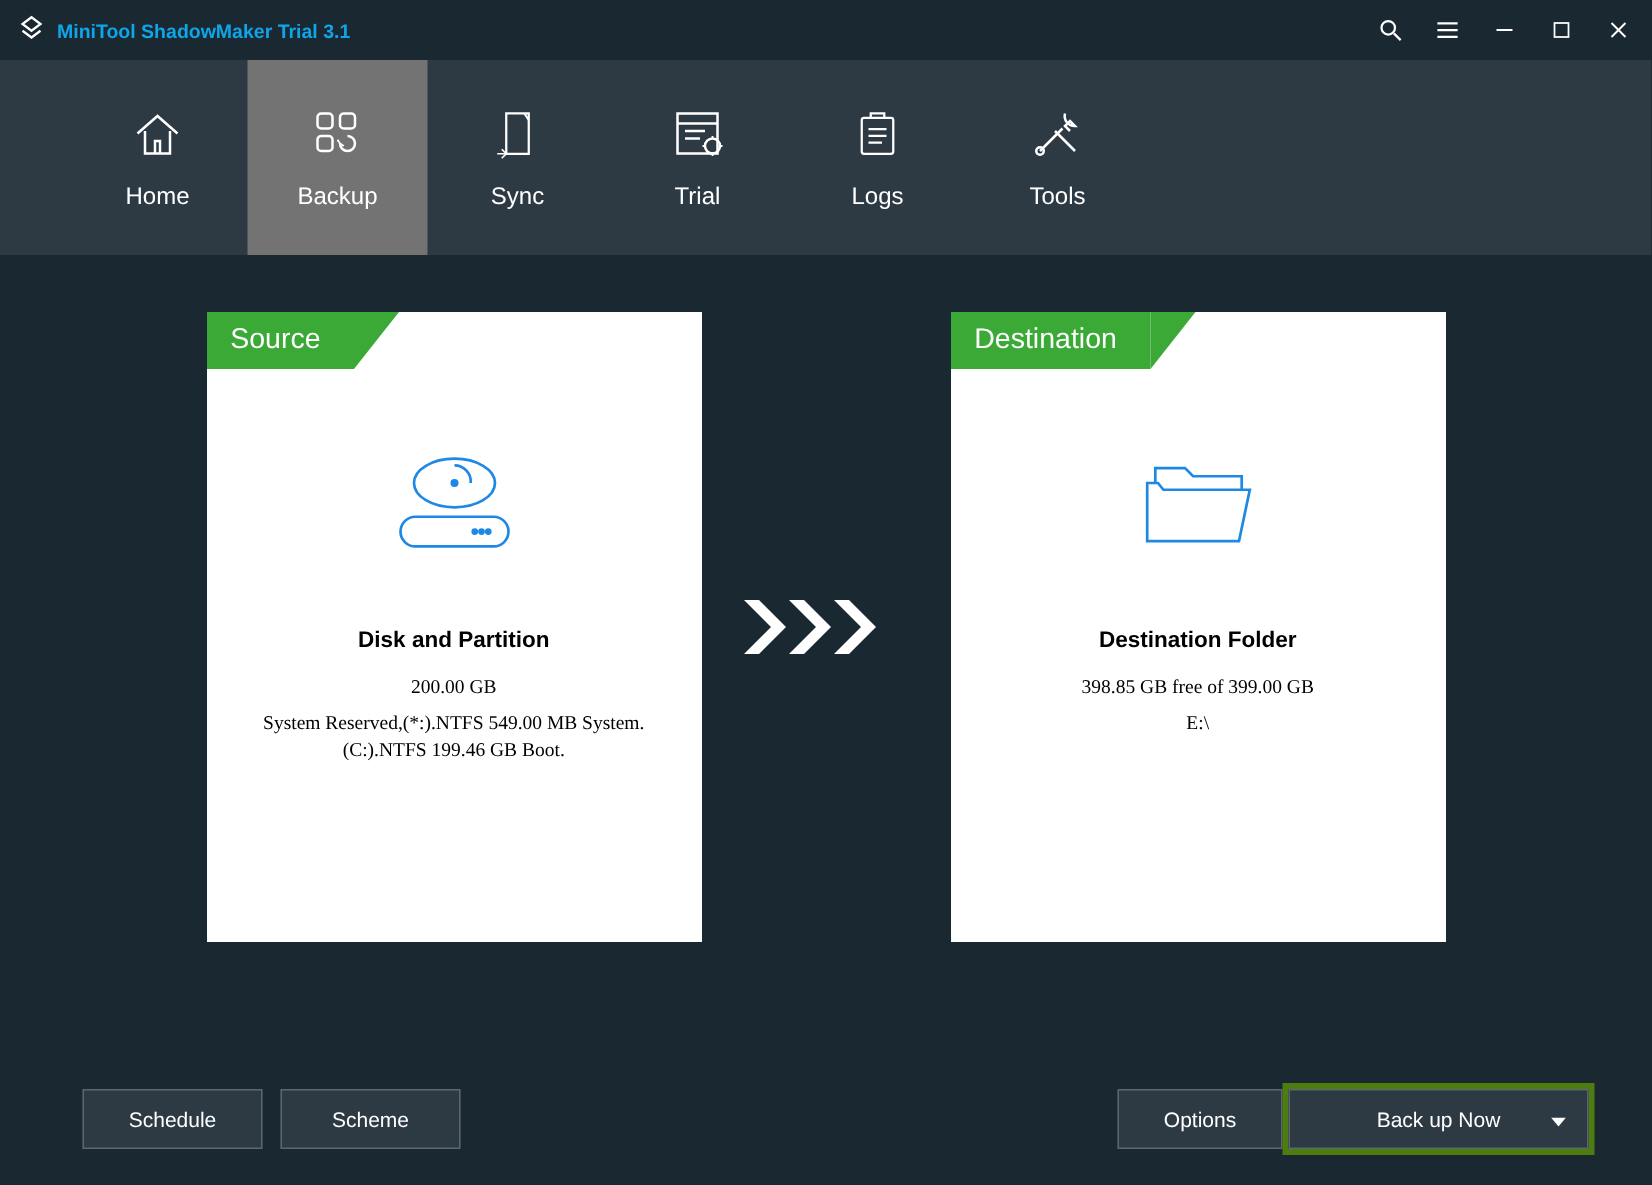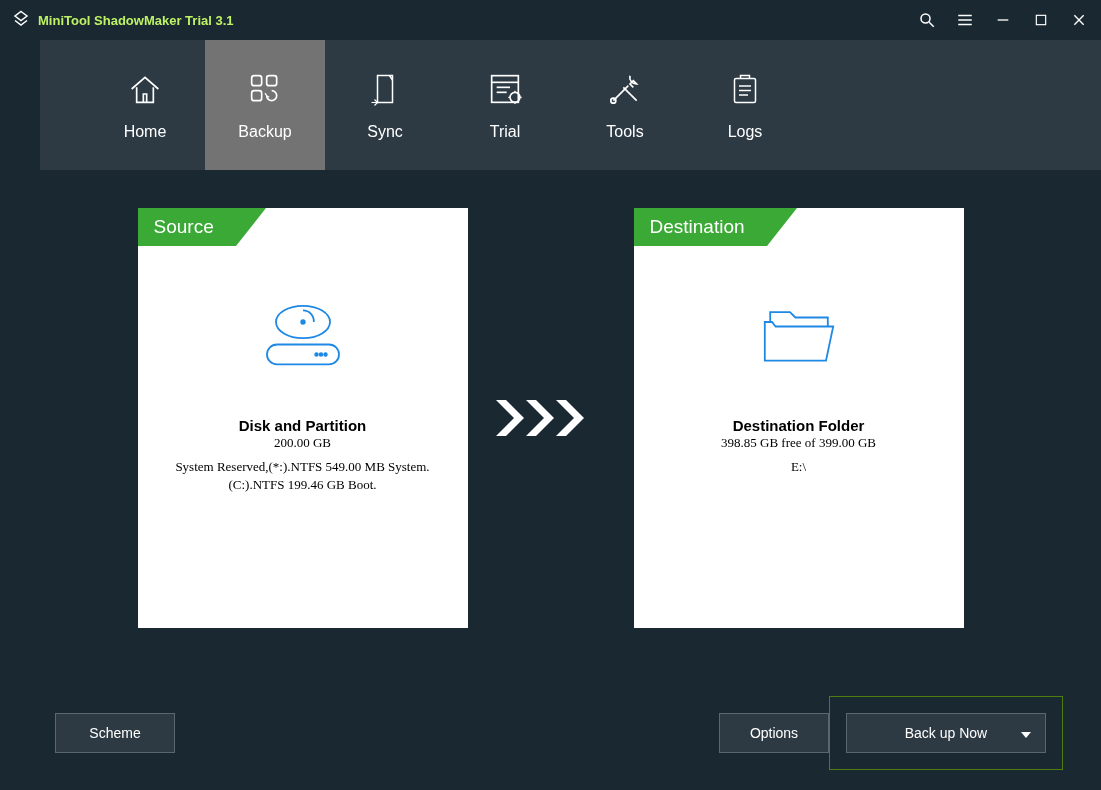--- a/index.html
+++ b/index.html
@@ -1,50 +1,50 @@
 <!DOCTYPE html>
 <html><head>
 <meta charset="utf-8">
 <style>
   * { margin: 0; padding: 0; box-sizing: border-box; font-family: Arial, sans-serif; }
   body { background: #1a2832; width: 1101px; height: 790px; overflow: hidden; }
   
   
-  .titlebar { height: 40px; background: #1a2832; display: flex; align-items: center; padding: 0 12px; color: #bef264; }
+  .titlebar { height: 40px; background: #1a2832; display: flex; align-items: center; padding: 0 12px; color: #0ea5e9; }
   .titlebar-logo { display: flex; align-items: center; gap: 8px; font-size: 13px; font-weight: bold; }
   .titlebar-controls { margin-left: auto; display: flex; gap: 18px; align-items: center; }
   .titlebar-controls .ctrl { cursor: pointer; display: flex; align-items: center; justify-content: center; width: 20px; height: 20px; }
   
   
-  .nav { height: 130px; background: #2d3a44; display: flex; align-items: stretch; padding-left: 45px; margin-left: 40px; }
+  .nav { height: 130px; background: #2d3a44; display: flex; align-items: stretch; padding-left: 45px; }
   .nav-item { width: 120px; display: flex; flex-direction: column; align-items: center; justify-content: center; color: #fff; cursor: pointer; gap: 14px; }
   .nav-item.active { background: #737373; }
   .nav-item .nav-label { font-size: 16px; }
   .nav-icon { height: 40px; display: flex; align-items: center; justify-content: center; }
   
   
   .main { padding: 38px 55px 20px; display: flex; align-items: center; justify-content: center; gap: 28px; }
   .card { width: 330px; height: 420px; background: #fff; position: relative; cursor: pointer; }
   .card-tab { position: absolute; top: 0; left: 0; height: 38px; background: #3aa935; color: #fff; display: flex; align-items: center; padding: 0 22px 0 16px; font-size: 19px; }
   .card-tab::after { content: ''; position: absolute; right: -30px; top: 0; border-top: 38px solid #3aa935; border-right: 30px solid transparent; }
   .card-body { padding-top: 90px; display: flex; flex-direction: column; align-items: center; text-align: center; }
   .card-icon { margin-bottom: 40px; }
-  .card-title { font-size: 15px; font-weight: bold; color: #000; }
+  .card-title { font-size: 15px; font-weight: bold; color: #000; margin-bottom: 14px; }
   .card-line { font-size: 13px; color: #000; margin-bottom: 6px; padding: 0 10px; line-height: 1.4; font-family: Liberation Serif, serif; }
   
   .arrows { color: #fff; display: flex; }
   
   
   .bottom { position: absolute; bottom: 20px; left: 55px; right: 38px; display: flex; align-items: center; }
   .btn { height: 40px; min-width: 120px; border: 1px solid #5a6670; background: #2d3a44; color: #fff; display: flex; align-items: center; justify-content: center; font-size: 14px; cursor: pointer; }
   .btn-group-left { display: flex; gap: 12px; }
   .btn-group-right { margin-left: auto; display: flex; align-items: center; }
   .btn-primary { width: 200px; position: relative; justify-content: center; }
   .btn-primary .caret { position: absolute; right: 14px; }
-  .highlight-box { border: 1px solid #4d7c0f; padding: 16px; }
+  .highlight-box { border: 4px solid #4d7c0f; padding: 0; }
 </style>
 </head>
 <body>
 
 <div class="titlebar">
   <div class="titlebar-logo">
     <span>
       <svg width="18" height="18" viewBox="0 0 24 24" fill="none" stroke="#fff" stroke-width="2">
           <path d="M12 2 L20 8 L12 14 L4 8 Z"></path>
           <path d="M4 14 L12 20 L20 14"></path>
@@ -127,40 +127,40 @@
           <line x1="14" y1="22" x2="30" y2="22"></line>
           <line x1="14" y1="28" x2="26" y2="28"></line>
           <circle cx="36" cy="34" r="6"></circle>
           <path d="M36 28 V26 M36 42 V40 M42 34 H44 M28 34 H30" stroke-width="1.5"></path>
         </svg>
     </div>
     <span class="nav-label">Trial</span>
   </div>
   <div class="nav-item">
     <div class="nav-icon">
-      <svg width="40" height="40" viewBox="0 0 48 48" fill="none" stroke="#fff" stroke-width="2">
-          <path d="M10 38 L28 20"></path>
-          <path d="M30 8 A8 8 0 0 0 38 18 L34 14 L30 18 L34 22"></path>
-          <path d="M38 38 L22 22"></path>
-          <circle cx="10" cy="38" r="3"></circle>
-        </svg>
-    </div>
-    <span class="nav-label">Tools</span>
-  </div>
-  <div class="nav-item">
-    <div class="nav-icon">
       <svg width="36" height="40" viewBox="0 0 48 48" fill="none" stroke="#fff" stroke-width="2">
           <rect x="10" y="10" width="28" height="32" rx="2"></rect>
           <path d="M18 10 V6 H30 V10"></path>
           <line x1="16" y1="20" x2="32" y2="20"></line>
           <line x1="16" y1="26" x2="32" y2="26"></line>
           <line x1="16" y1="32" x2="28" y2="32"></line>
         </svg>
     </div>
     <span class="nav-label">Logs</span>
+  </div>
+  <div class="nav-item">
+    <div class="nav-icon">
+      <svg width="40" height="40" viewBox="0 0 48 48" fill="none" stroke="#fff" stroke-width="2">
+          <path d="M10 38 L28 20"></path>
+          <path d="M30 8 A8 8 0 0 0 38 18 L34 14 L30 18 L34 22"></path>
+          <path d="M38 38 L22 22"></path>
+          <circle cx="10" cy="38" r="3"></circle>
+        </svg>
+    </div>
+    <span class="nav-label">Tools</span>
   </div>
 </div>
 
 <div class="main">
 
   <div class="card">
     <div class="card-tab">
       <span>Source</span>
     </div>
     <div class="card-body">
@@ -203,20 +203,23 @@
       <div class="card-title">Destination Folder</div>
       <div class="card-line">398.85 GB free of 399.00 GB</div>
       <div class="card-line">E:\</div>
     </div>
   </div>
 </div>
 
 <div class="bottom">
   <div class="btn-group-left">
     <div class="btn">
+      <span>Schedule</span>
+    </div>
+    <div class="btn">
       <span>Scheme</span>
     </div>
   </div>
   <div class="btn-group-right">
     <div class="btn" style="min-width:110px">
       <span>Options</span>
     </div>
     <div class="highlight-box">
       <div class="btn btn-primary">
         <span>Back up Now</span>

